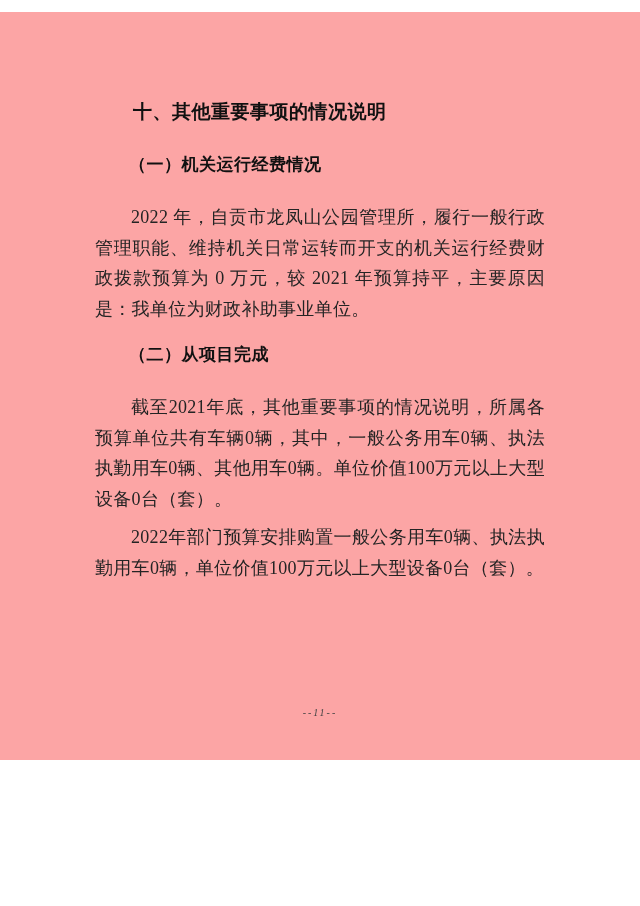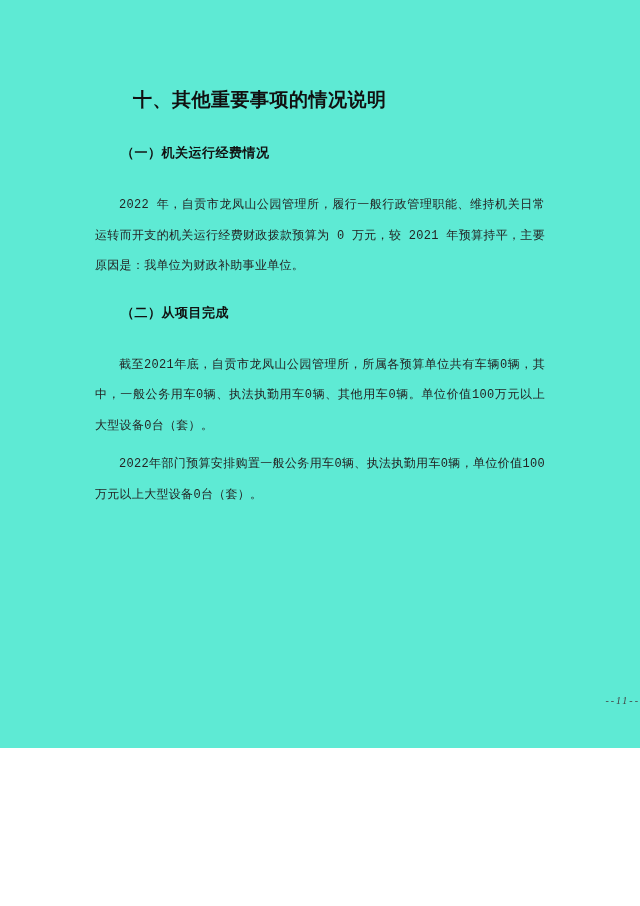--- a/index.html
+++ b/index.html
@@ -4,63 +4,62 @@
 <style>
   html, body {
     margin: 0;
     padding: 0;
     background: #ffffff;
   }
   .page {
     position: relative;
     width: 640px;
     height: 748px;
-    margin: 0 auto;
-    background: #5eead4;
+    margin: 12px auto;
+    background: #fca5a5;
     box-sizing: border-box;
     padding: 84px 95px 0 95px;
     overflow: hidden;
     font-family: "Liberation Serif", "DejaVu Serif", serif;
     color: #242424;
   }
   .doc-h1 {
     font-family: "DejaVu Sans", "Liberation Sans", sans-serif;
     font-size: 19px;
     font-weight: bold;
     color: #111111;
     line-height: 30px;
     text-indent: 2em;
     margin: 0 0 24px 0;
     letter-spacing: 0.5px;
   }
   .doc-h2 {
-    font-size: 13px;
+    font-size: 17px;
     font-weight: bold;
     color: #111111;
     line-height: 30px;
     text-indent: 2em;
     margin: 16px 0 22px 0;
     letter-spacing: 0.5px;
   }
   .doc-p {
-    font-size: 12px;
+    font-size: 18px;
     line-height: 30.5px;
     text-align: justify;
     text-justify: inter-character;
     text-indent: 2em;
     margin: 0 0 8px 0;
     letter-spacing: 0.3px;
-    font-family: Liberation Mono, monospace;
   }
   .page-footer {
     position: absolute;
     left: 0;
     bottom: 42px;
     width: 100%;
-    text-align: right;
+    text-align: center;
     font-size: 10px;
     color: #444444;
     letter-spacing: 2px;
     font-style: italic;
   }
 </style>
 </head>
 <body>
 
 <div class="page">
@@ -70,21 +69,21 @@
   <section>
     <h2 class="doc-h2">（一）机关运行经费情况</h2>
     <p class="doc-p">2022 年，自贡市龙凤山公园管理所，履行一般行政管理职能、维持机关日常运转而开支的机关运行经费财政拨款预算为 0 万元，较 2021 年预算持平，主要原因是：我单位为财政补助事业单位。</p>
   </section>
 
   <section>
     <h2 class="doc-h2">（二）从项目完成</h2>
   </section>
 
   <section>
-    <p class="doc-p">截至2021年底，自贡市龙凤山公园管理所，所属各预算单位共有车辆0辆，其中，一般公务用车0辆、执法执勤用车0辆、其他用车0辆。单位价值100万元以上大型设备0台（套）。</p>
+    <p class="doc-p">截至2021年底，其他重要事项的情况说明，所属各预算单位共有车辆0辆，其中，一般公务用车0辆、执法执勤用车0辆、其他用车0辆。单位价值100万元以上大型设备0台（套）。</p>
     <p class="doc-p">2022年部门预算安排购置一般公务用车0辆、执法执勤用车0辆，单位价值100万元以上大型设备0台（套）。</p>
   </section>
 
   <section>
   </section>
 
   <div class="page-footer">--11--</div>
 
 </div>
 

